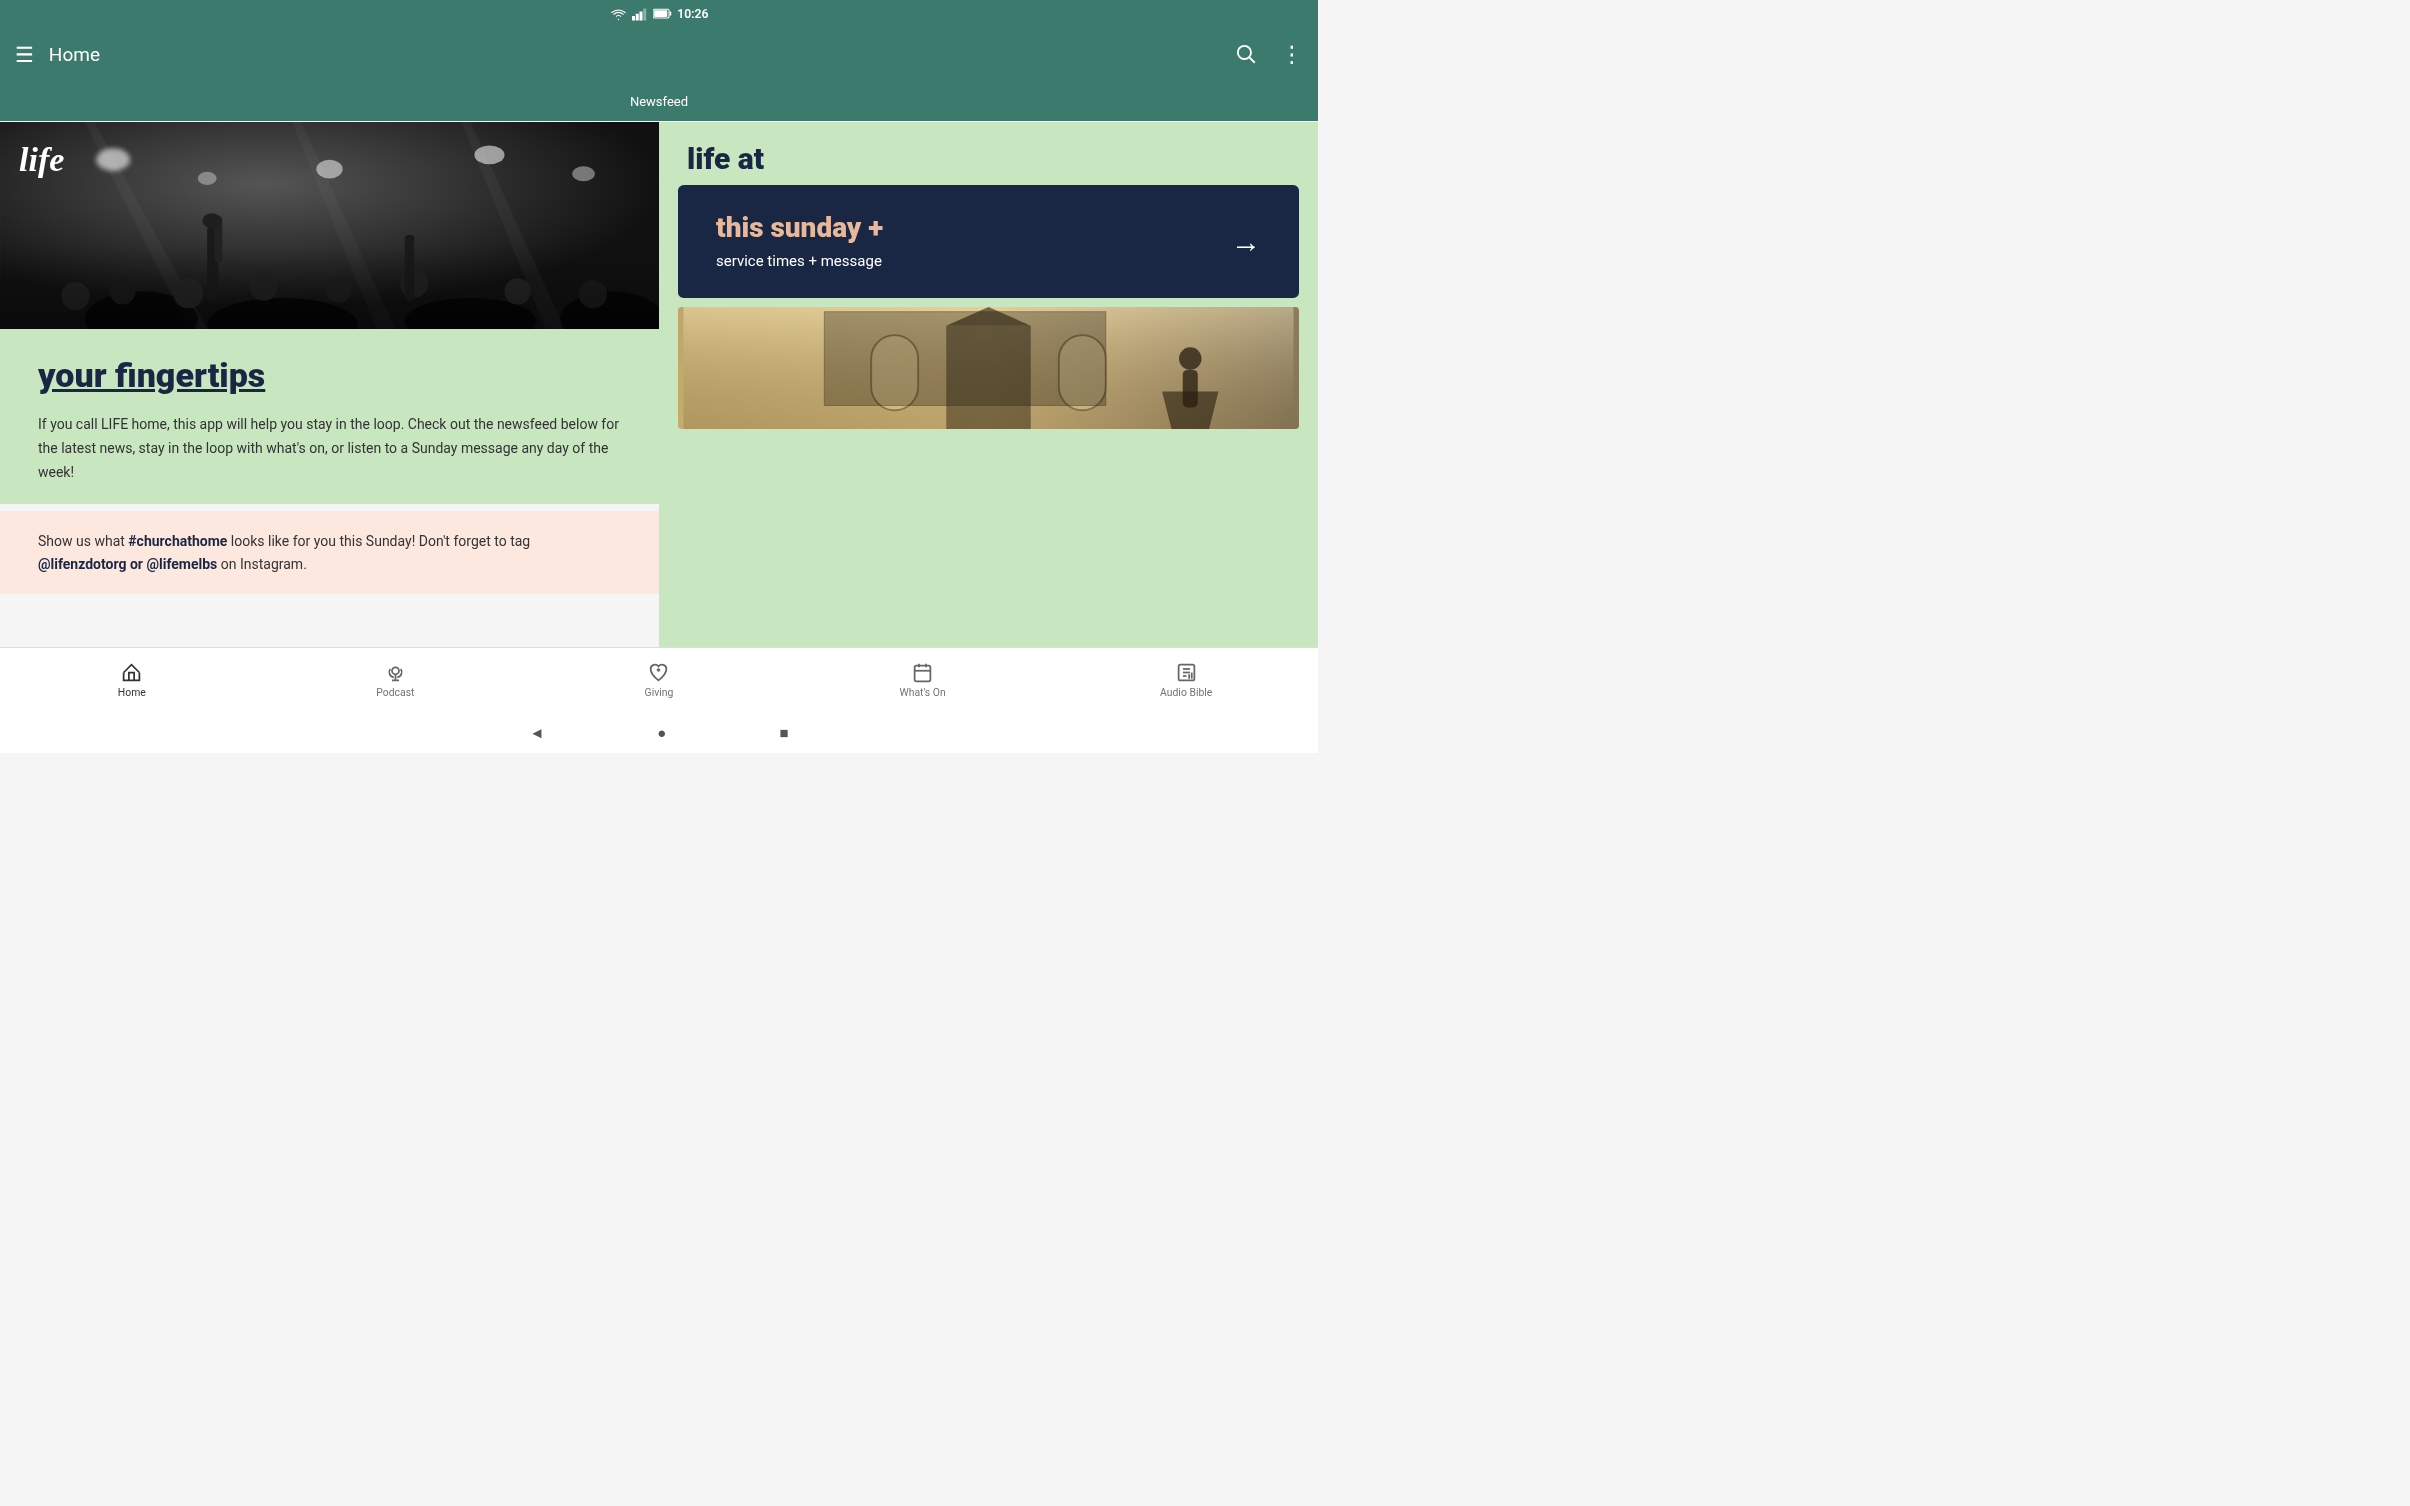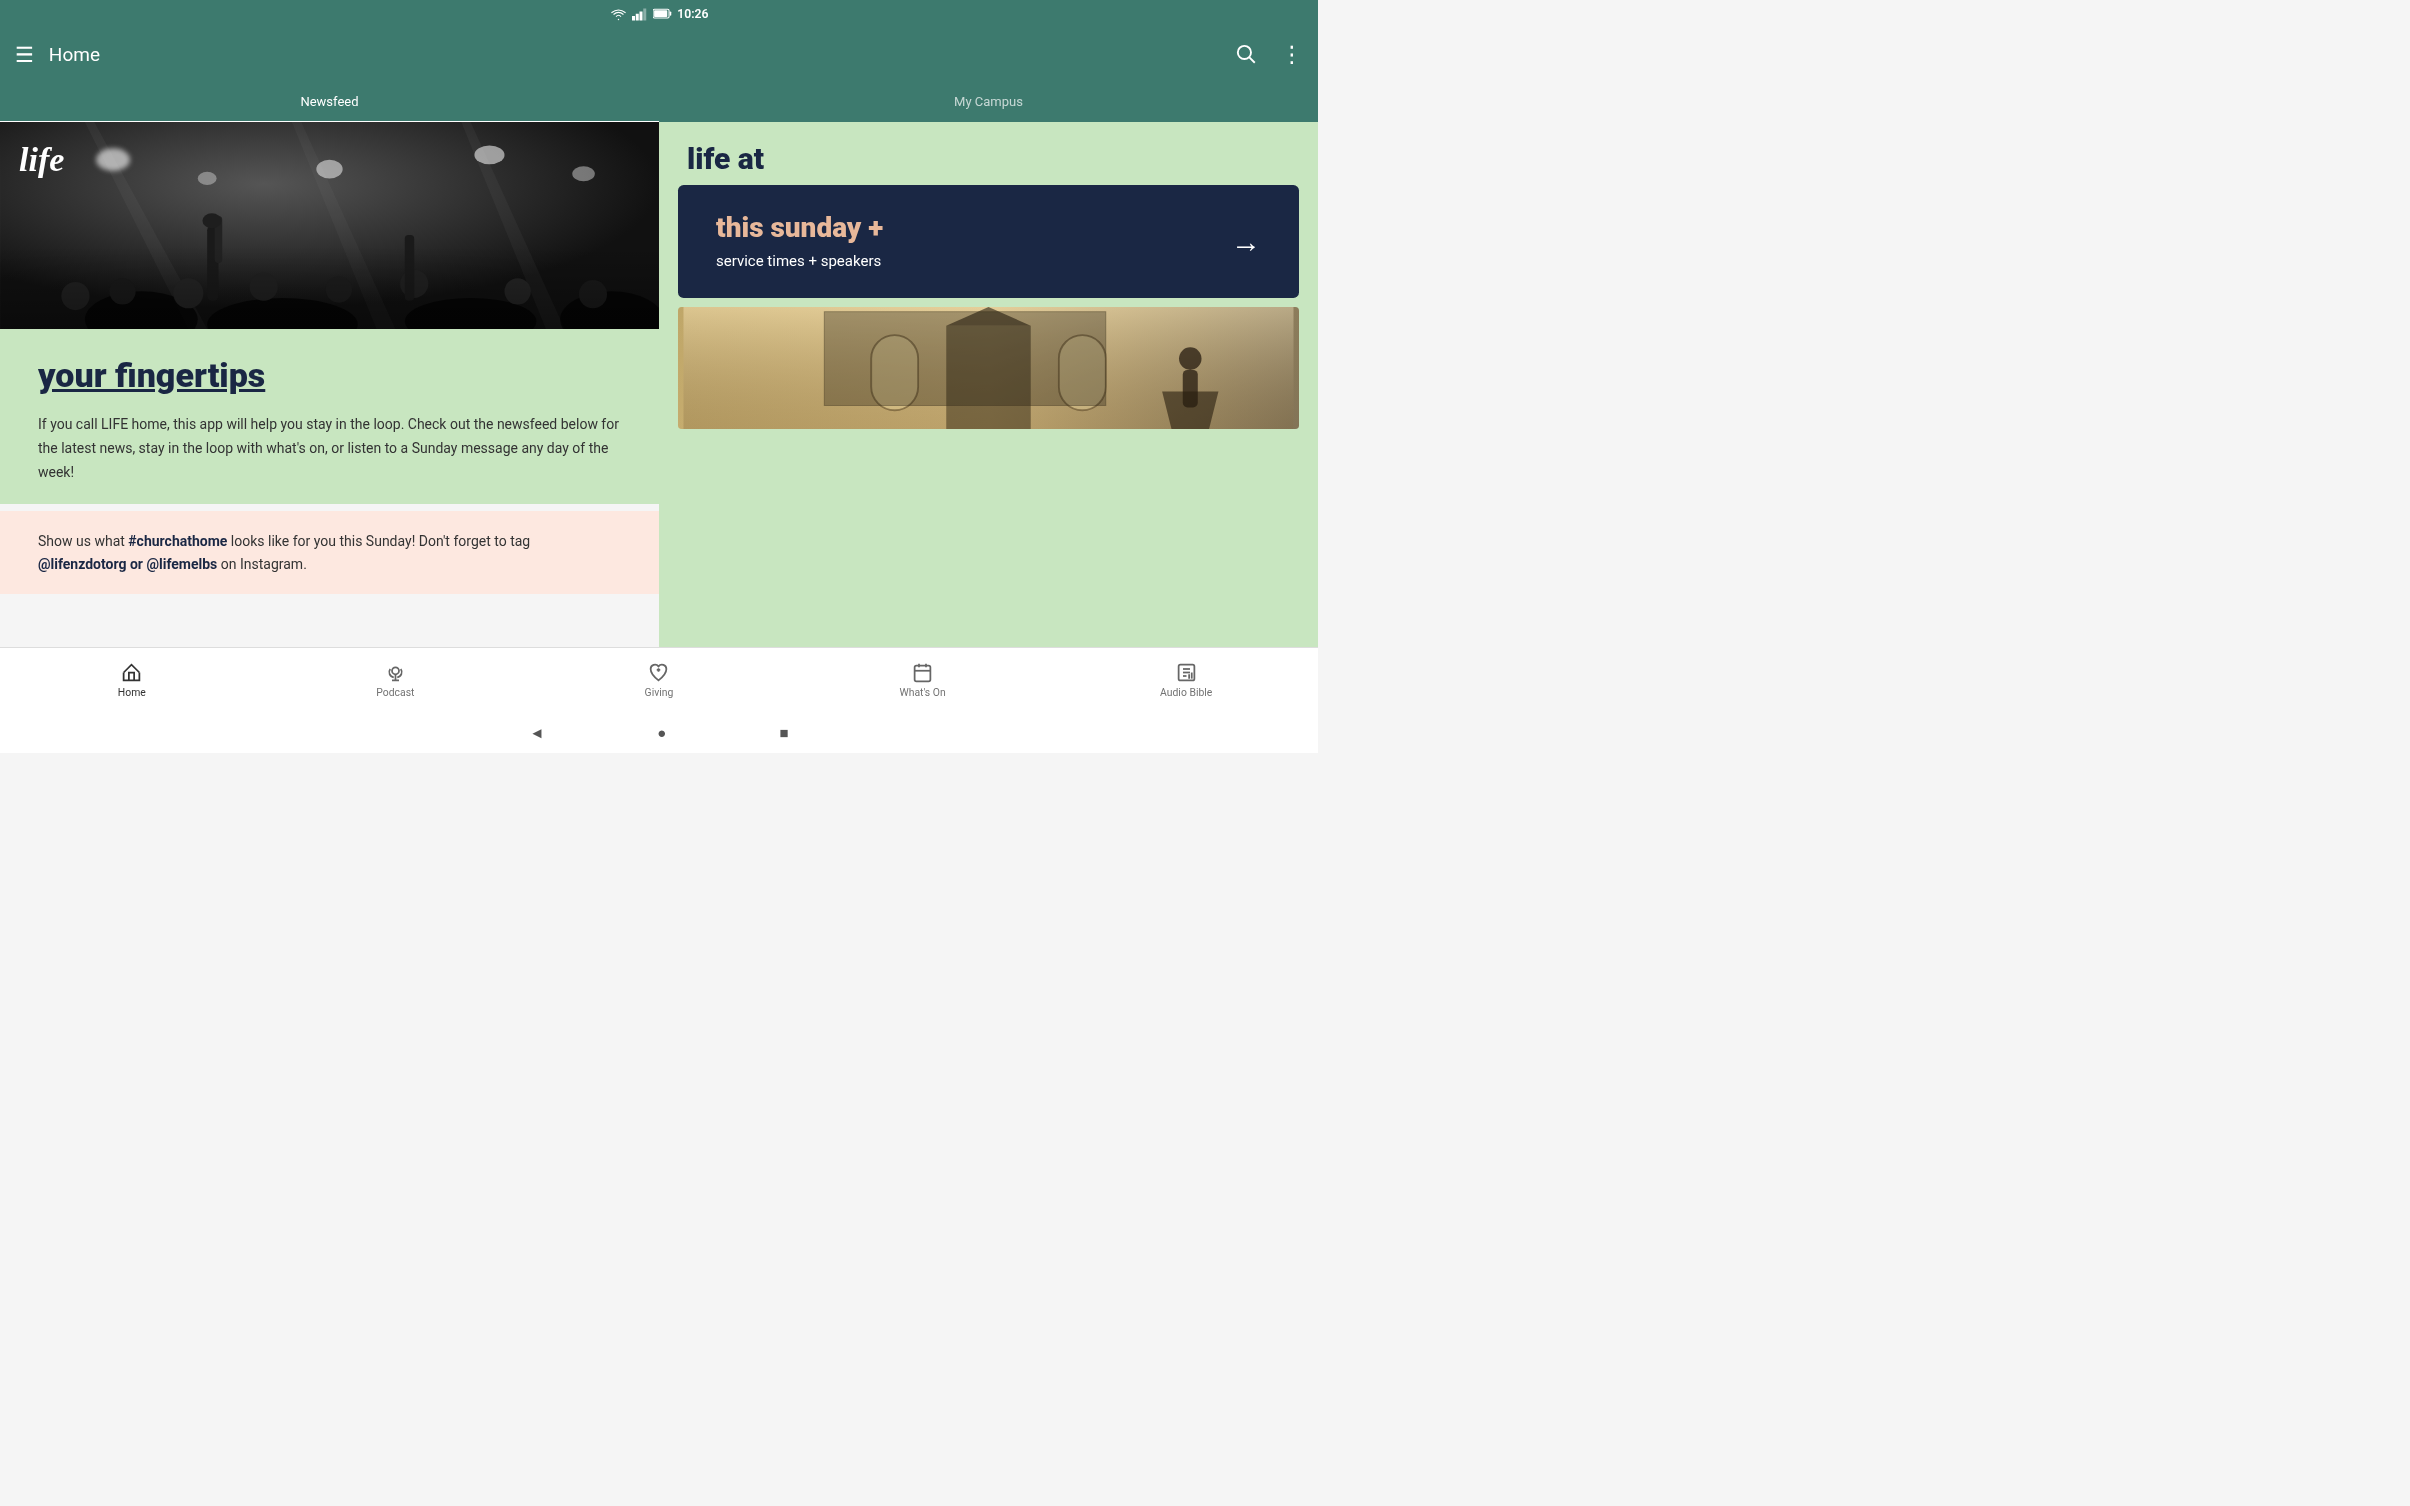--- a/index.html
+++ b/index.html
@@ -314,23 +314,20 @@
     <circle cx="10" cy="10" r="7" stroke="white" stroke-width="2" fill="none"></circle>
     <line x1="15" y1="15" x2="21" y2="21" stroke="white" stroke-width="2"></line>
   </svg>
   <span class="app-bar-icon" style="margin-left:7.5px;font-size:22.6px;">⋮</span>
 </div>
 
 <div class="tab-bar">
   <div class="tab-item active">
     <span>Newsfeed</span>
   </div>
-  <div class="tab-item">
-    <span>My Campus</span>
-  </div>
 </div>
 
 <div class="main-content">
 
   <div class="left-panel">
 
     <div class="hero-image">
       <div class="hero-image-bg">
 
         <svg width="659" height="207" viewBox="0 0 700 220" style="position:absolute;top:0;left:0;">
@@ -403,21 +400,21 @@
 
   </div>
 
   <div class="right-panel">
 
     <div class="life-at-text">life at</div>
 
     <div class="sunday-card">
       <div class="sunday-card-content">
         <div class="sunday-title">this sunday +</div>
-        <div class="sunday-subtitle">service times + speakers</div>
+        <div class="sunday-subtitle">service times + message</div>
       </div>
       <div class="sunday-arrow">→</div>
     </div>
 
     <div class="church-image">
       <div class="church-image-overlay"></div>
       <svg width="100%" height="122" viewBox="0 0 650 130" style="position:absolute;top:0;left:0;">
         <defs>
           <linearGradient id="churchBg" x1="0" y1="0" x2="1" y2="0">
             <stop offset="0%" stop-color="#c4a96a"></stop>

